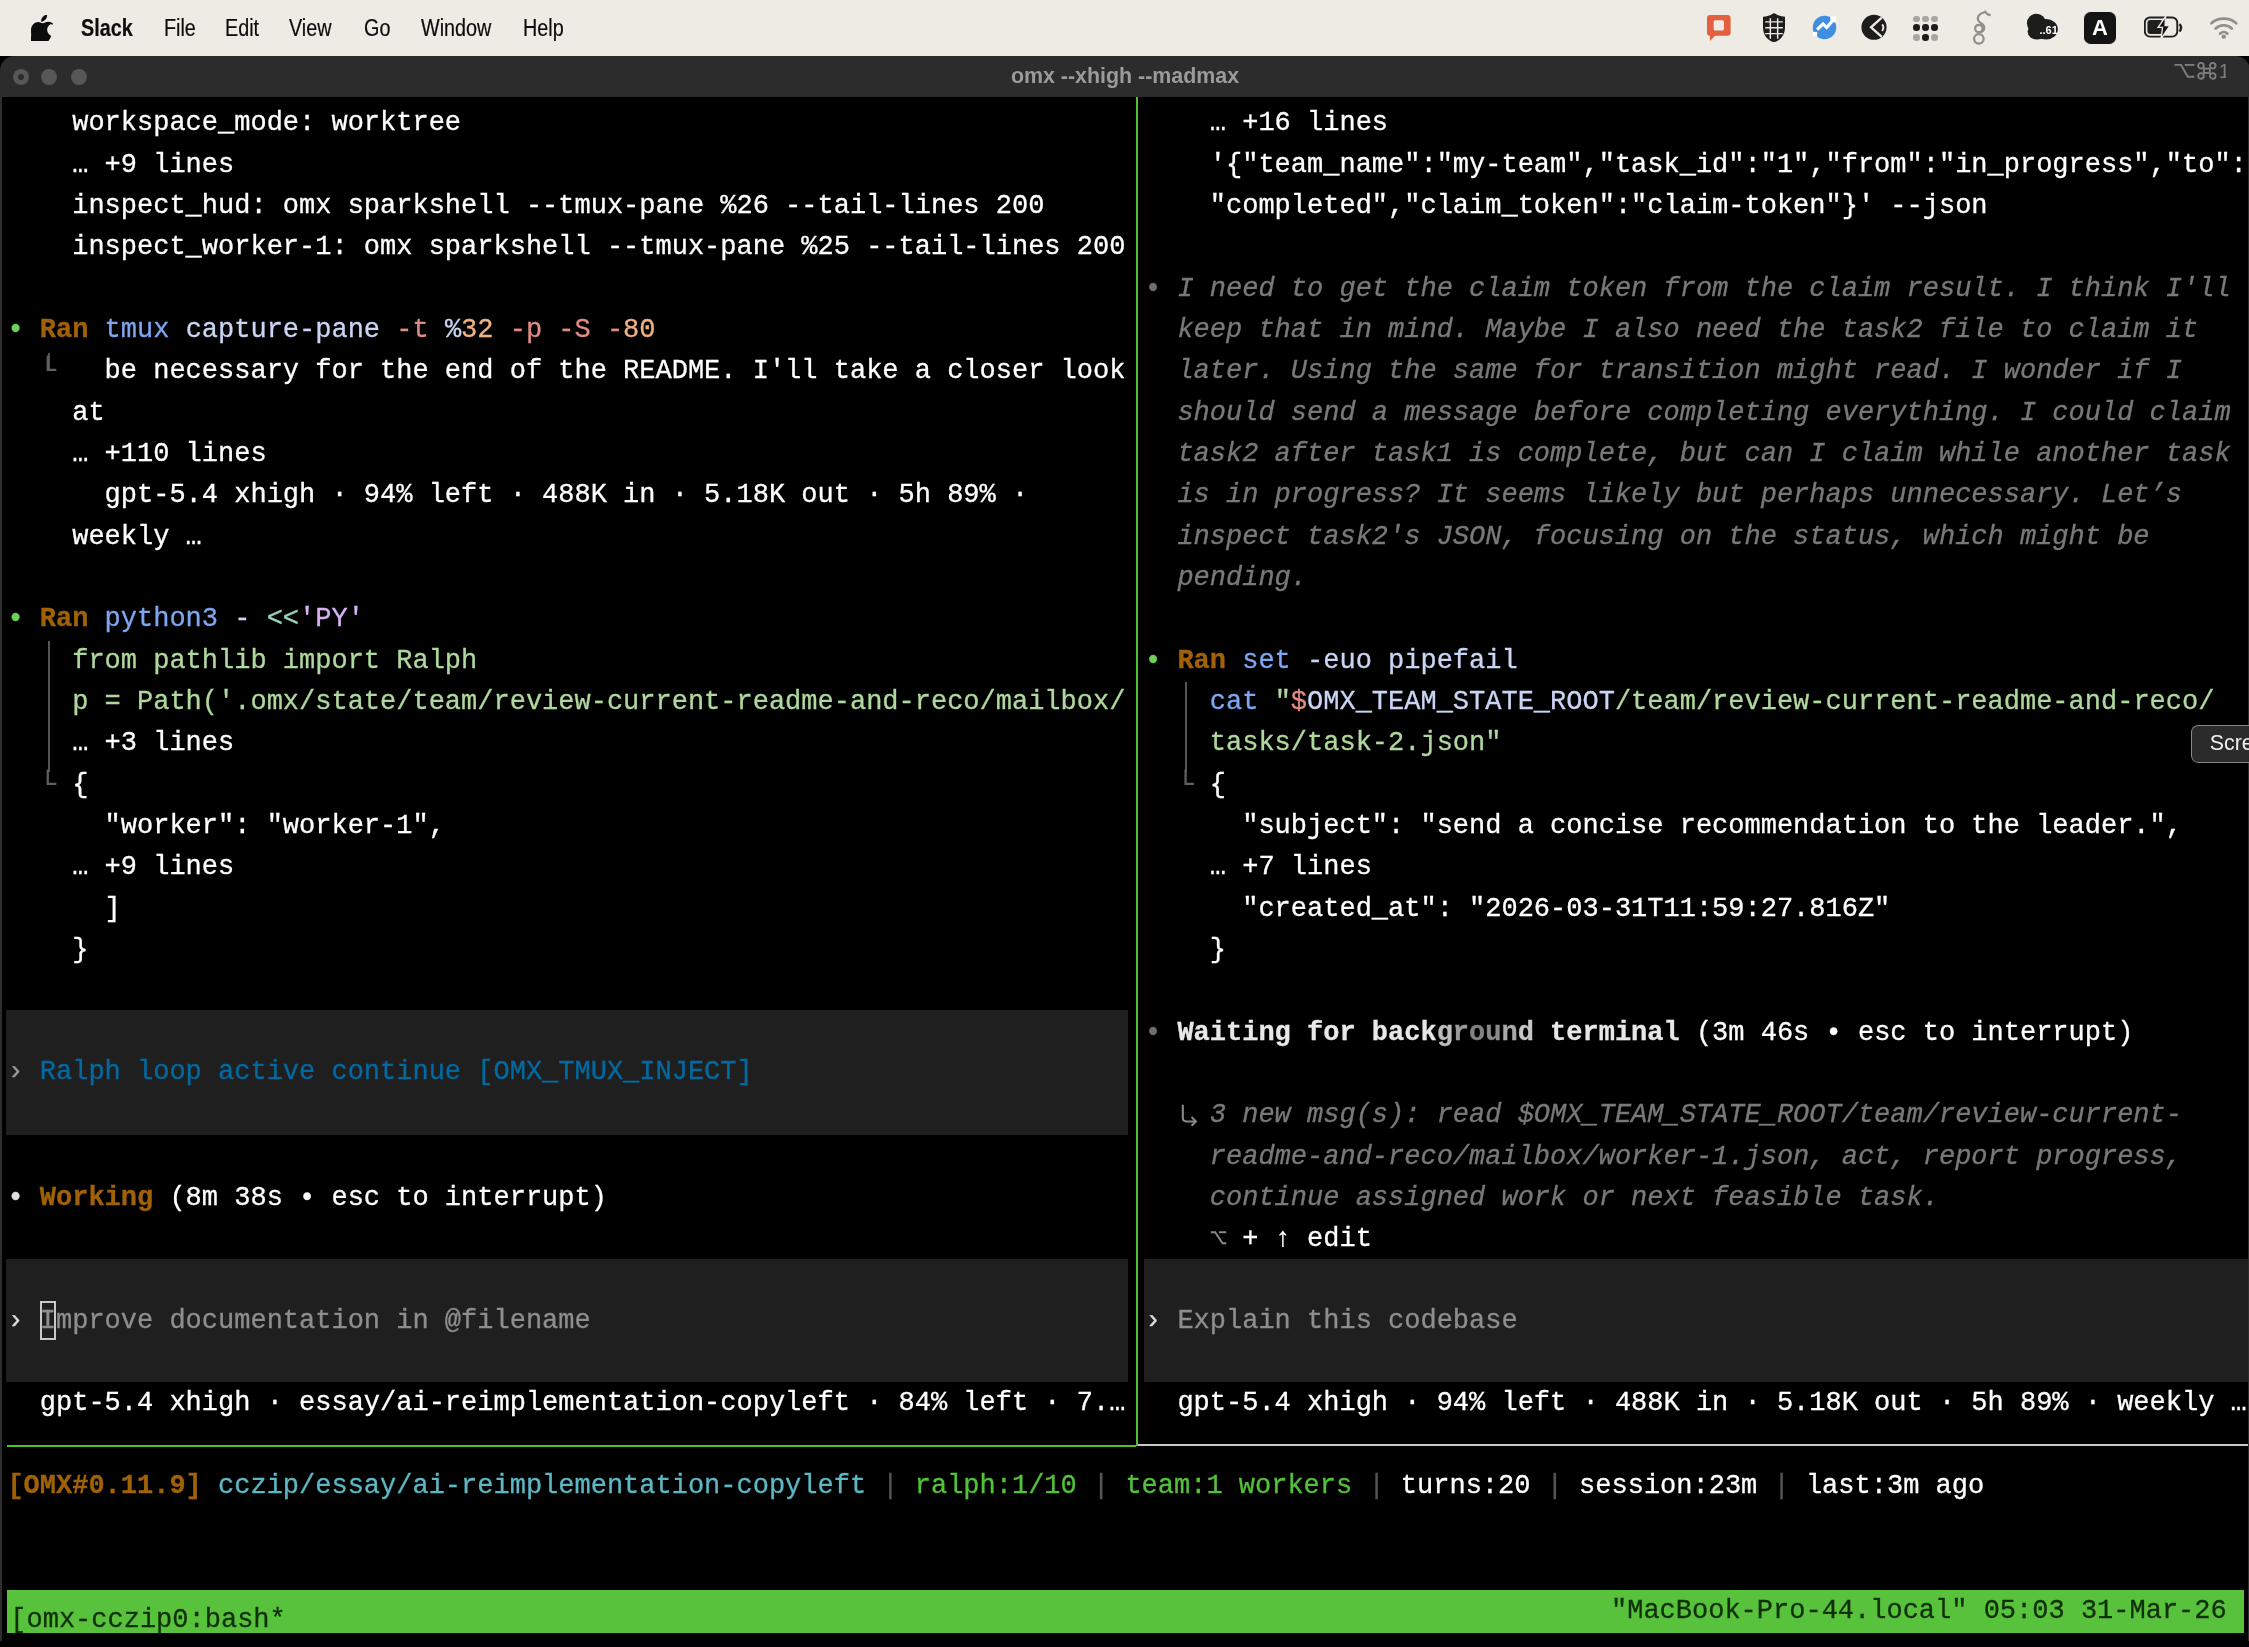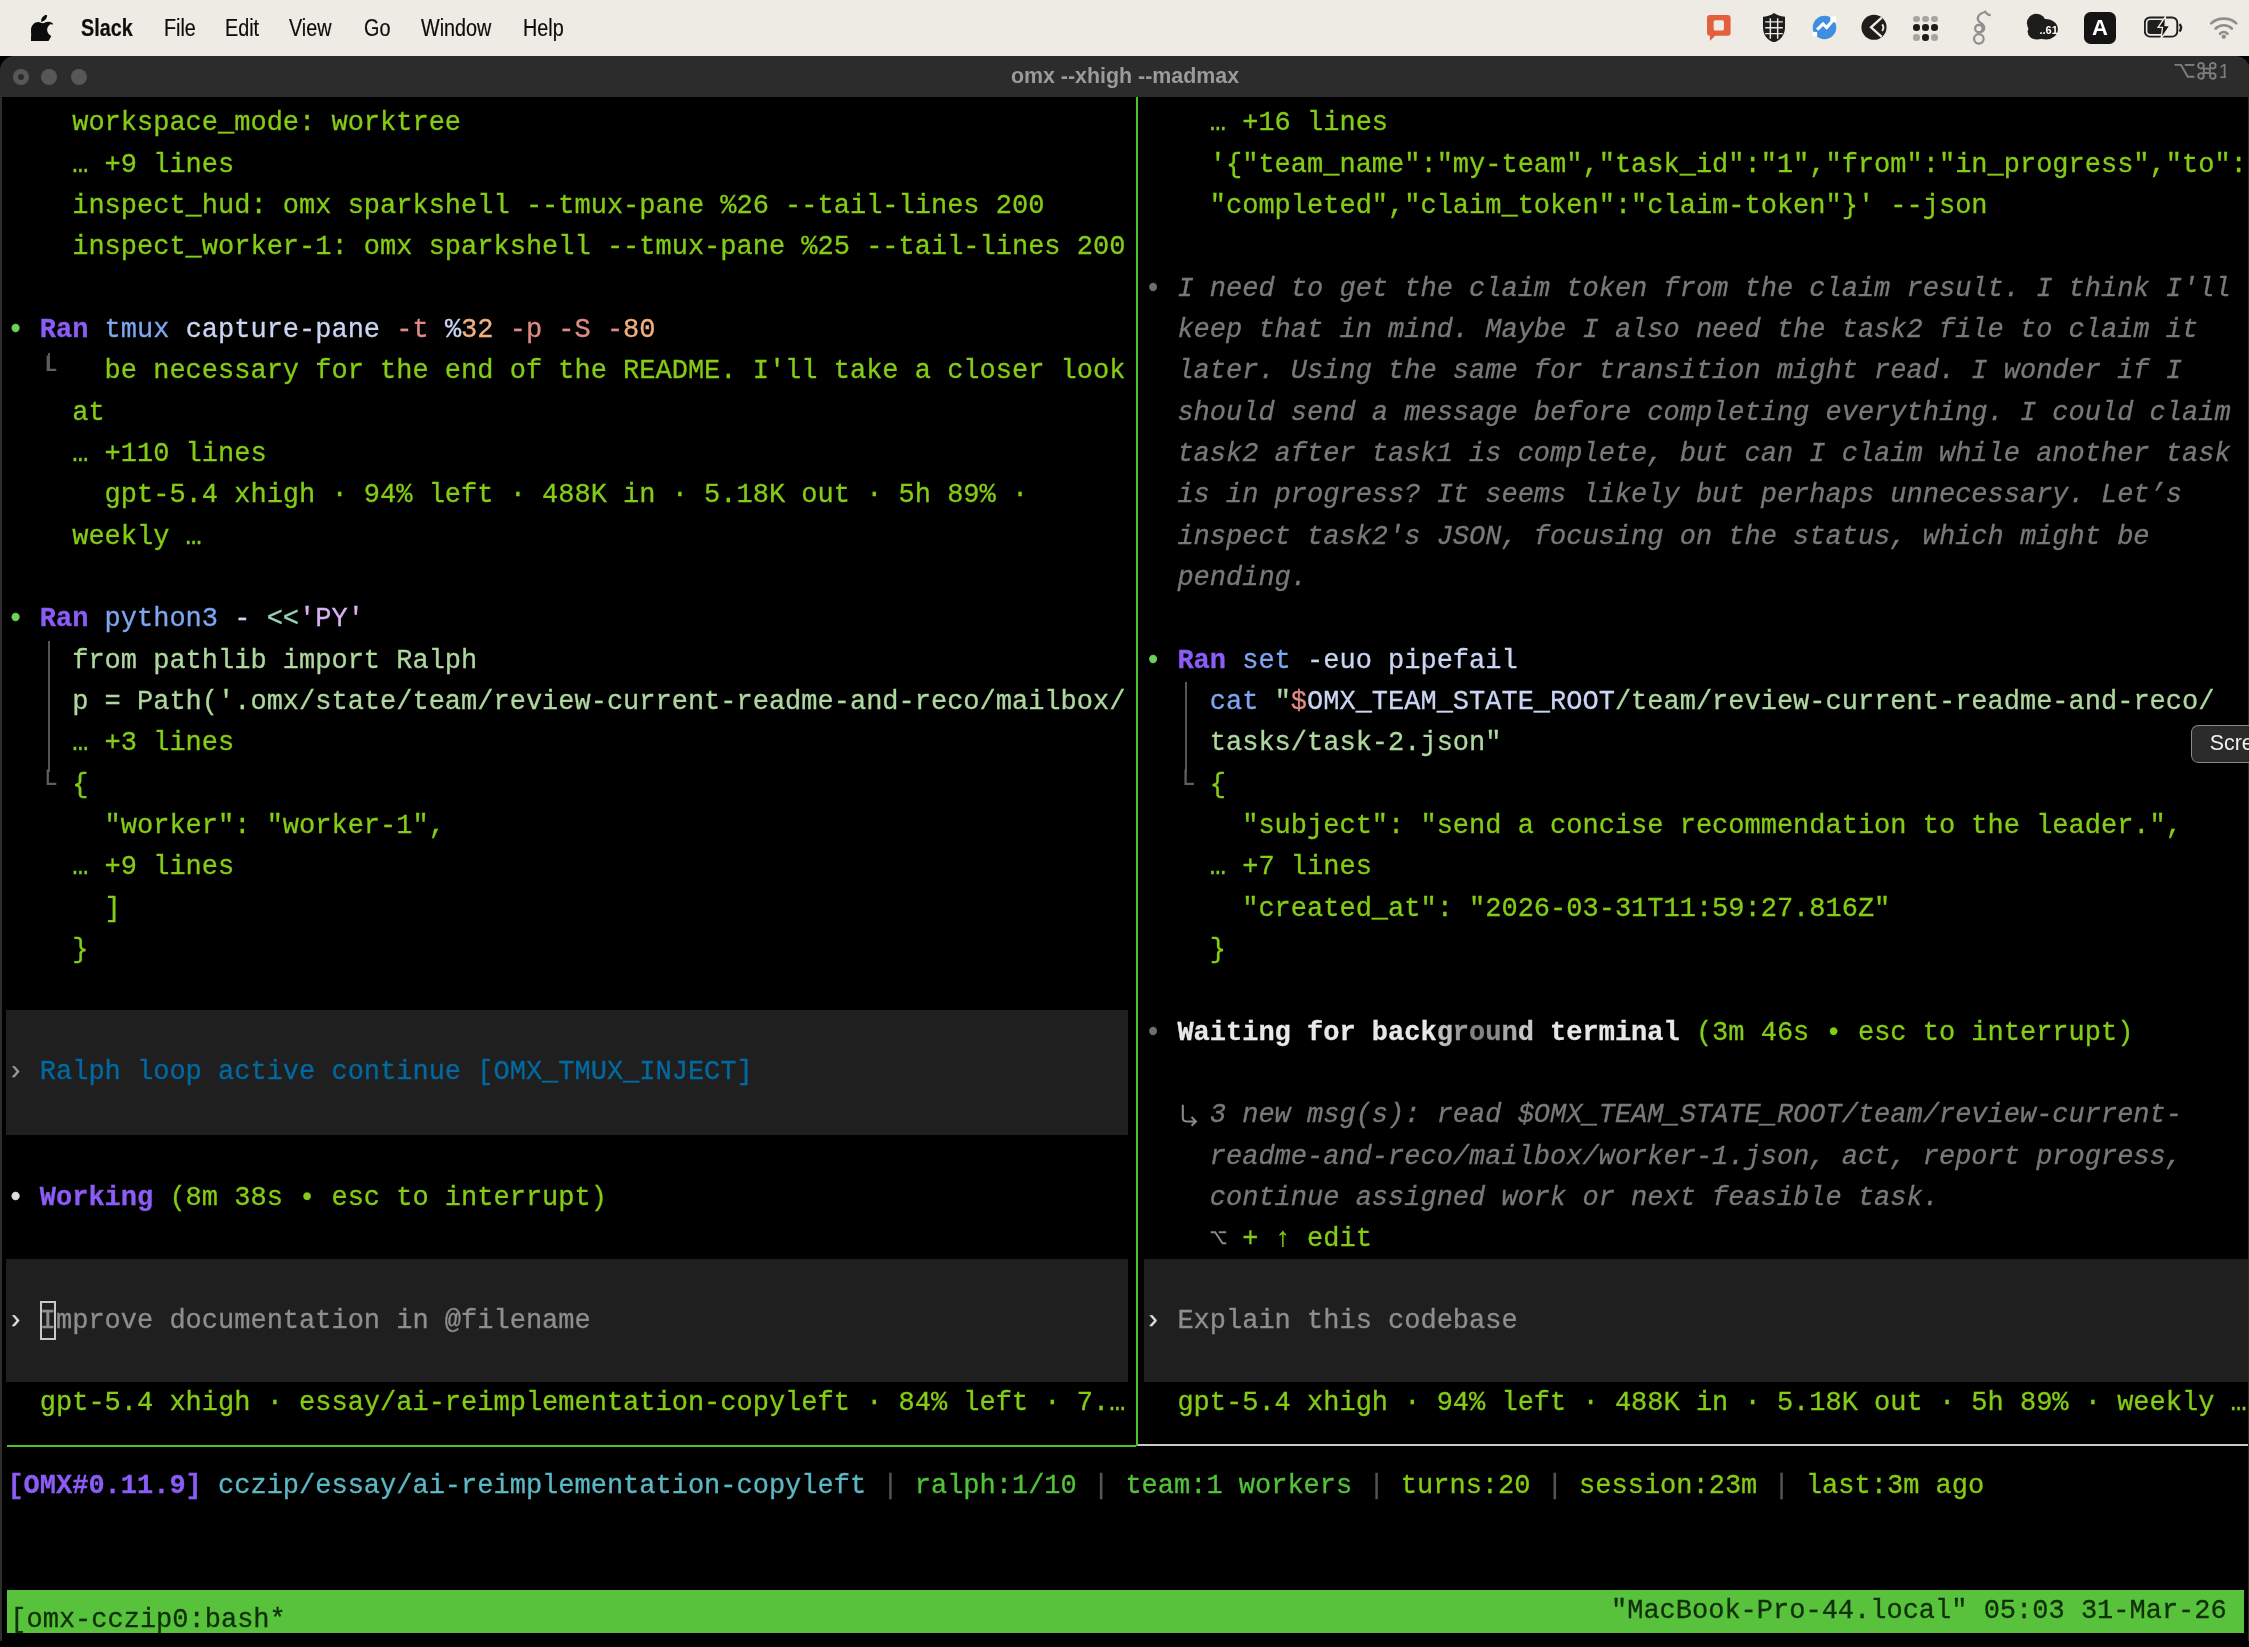--- a/index.html
+++ b/index.html
@@ -9,23 +9,23 @@
 .window{position:absolute;left:0;top:56px;width:2250px;height:1586px;background:#000;
     border-radius:14.8px 14.8px 10.3px 10.3px;overflow:hidden}
 .titlebar{position:absolute;left:0;top:0;width:2250px;height:41px;background:#2c2c2c}
 .tl{position:absolute;top:69px;width:16px;height:16px;border-radius:50%;background:#575757}
 .title{position:absolute;top:56px;width:2250px;height:41px;line-height:41px;text-align:center;
     font-family:"Liberation Sans",sans-serif;font-weight:bold;font-size:21.4px;color:#9b9b9b}
 .r{position:absolute;white-space:pre;font-size:27px;line-height:41px;letter-spacing:0;-webkit-text-stroke:0.3px}
 .b{font-weight:bold}
 .i{font-style:italic}
 .db2{color:#9a9a9a}
-.g{color:#84cc16}
+.g{color:#ffffff}
 .gi{color:#797979}
-.w{color:#8b5cf6}
+.w{color:#a16207}
 .lt{color:#0369a1}
 .bt{color:#8e8e8e}
 .gb{color:#70d05a}
 .db{color:#6e6e6e}
 .wb{color:#dedede}
 .blue{color:#7ea6f1}
 .lav{color:#cad5f3}
 .pink{color:#e18b84}
 .peach{color:#f0b183}
 .purp{color:#d9b2f4}

